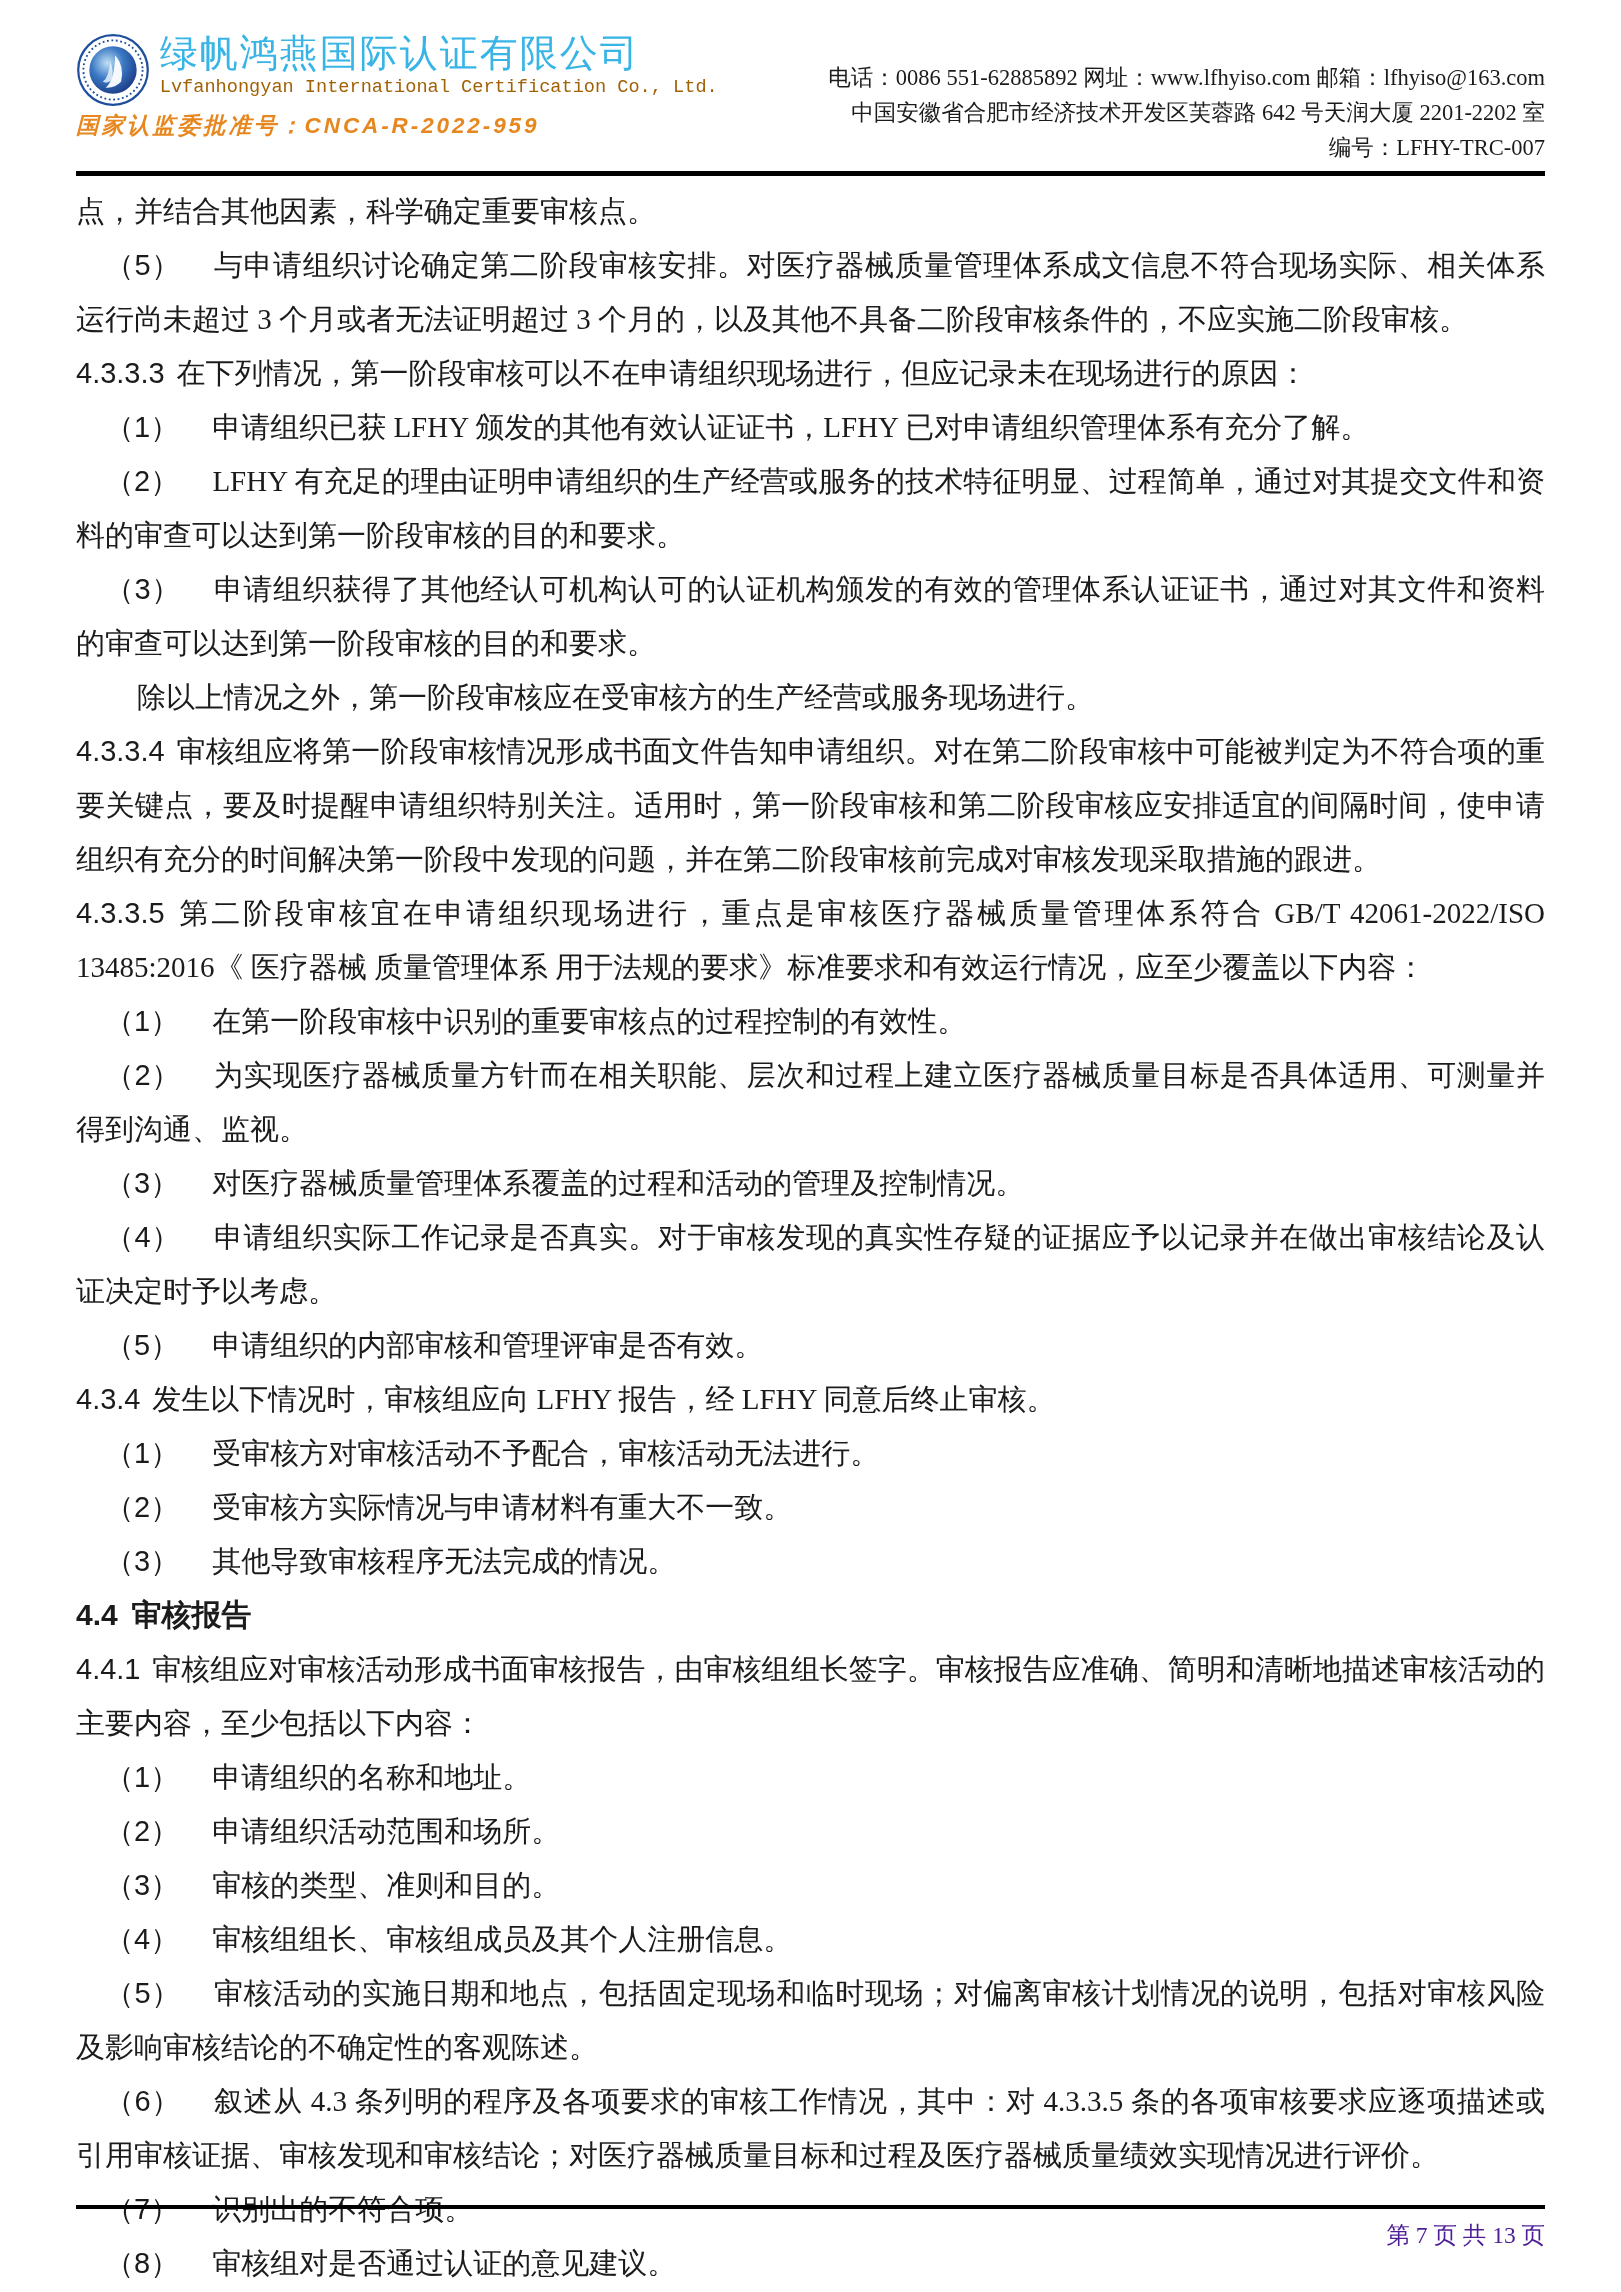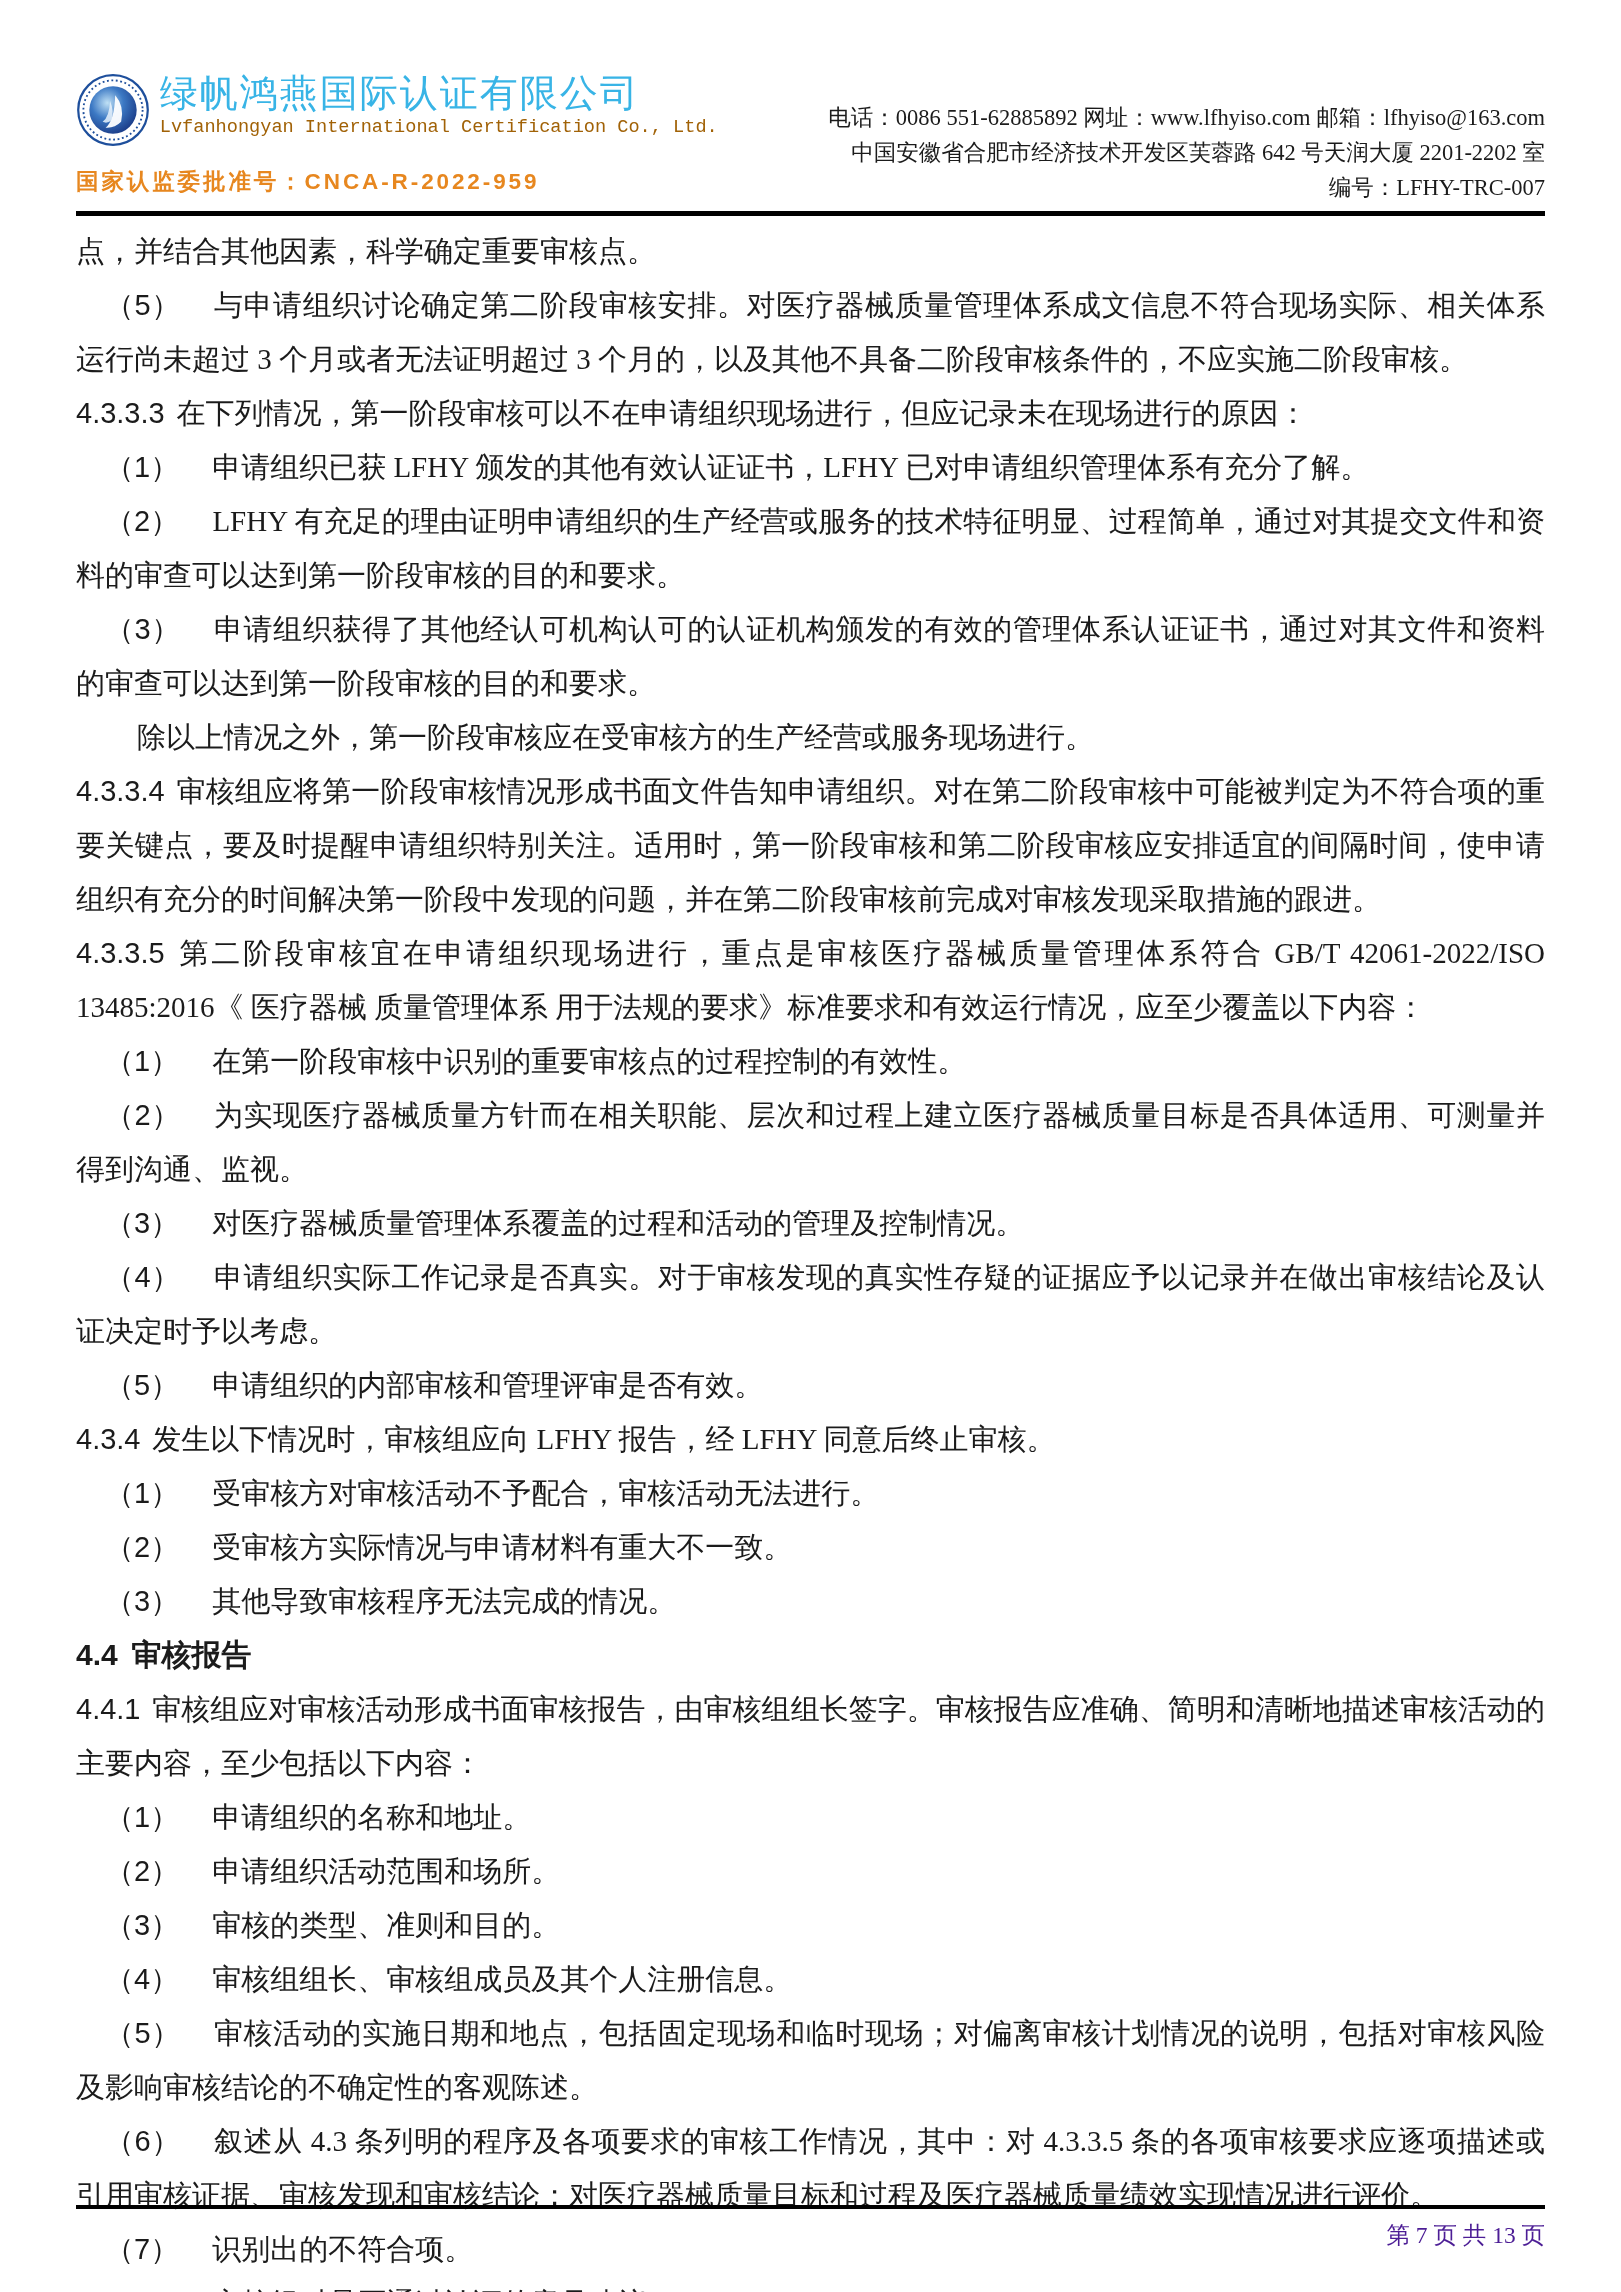--- a/index.html
+++ b/index.html
@@ -2,21 +2,21 @@
 <html lang="zh"><head>
 <meta charset="utf-8">
 <style>
   html,body{margin:0;padding:0;background:#ffffff;}
   .page{
     position:relative;
     width:1621px;height:2293px;
     margin:0 auto;
     background:#ffffff;
     box-sizing:border-box;
-    padding:71px 76px 0 76px;
+    padding:31px 76px 0 76px;
     font-family:"Liberation Serif","DejaVu Serif",serif;
     color:#1b1b1b;
     overflow:hidden;
   }
   
   .header{display:flex;justify-content:space-between;align-items:flex-start;}
   .header-left{display:flex;flex-direction:column;}
   .brand-row{display:flex;align-items:flex-start;}
   .logo{width:74px;height:74px;flex:0 0 auto;margin-top:2px;}
   .brand{margin-left:9.8px;}
@@ -25,21 +25,21 @@
     font-size:38px;line-height:45px;letter-spacing:2px;
     color:#38b4e6;white-space:nowrap;
   }
   .brand-en{
     font-family:Liberation Mono, monospace;
     font-size:18.6px;line-height:23.5px;color:#a16207;white-space:nowrap;
   }
   .approval{
     font-family:"Liberation Sans","DejaVu Sans",sans-serif;
     font-weight:bold;font-size:22.5px;line-height:29px;
-    letter-spacing:2.9px;color:#e7871f;margin-top:20px;white-space:nowrap;
+    letter-spacing:2.9px;color:#e7871f;margin-top:4px;white-space:nowrap;font-style:italic;
   }
   .header-right{
     text-align:right;font-size:22.5px;line-height:35px;
     margin-top:29px;white-space:nowrap;
   }
   .header-rule{height:4.9px;background:#000;margin-top:5.9px;}
   
   .doc{margin-top:7.8px;text-align:justify;text-justify:inter-ideograph;}
   .para{margin:0;font-size:29px;line-height:54px;}
   .num{font-family:"Liberation Sans","DejaVu Sans",sans-serif;}

